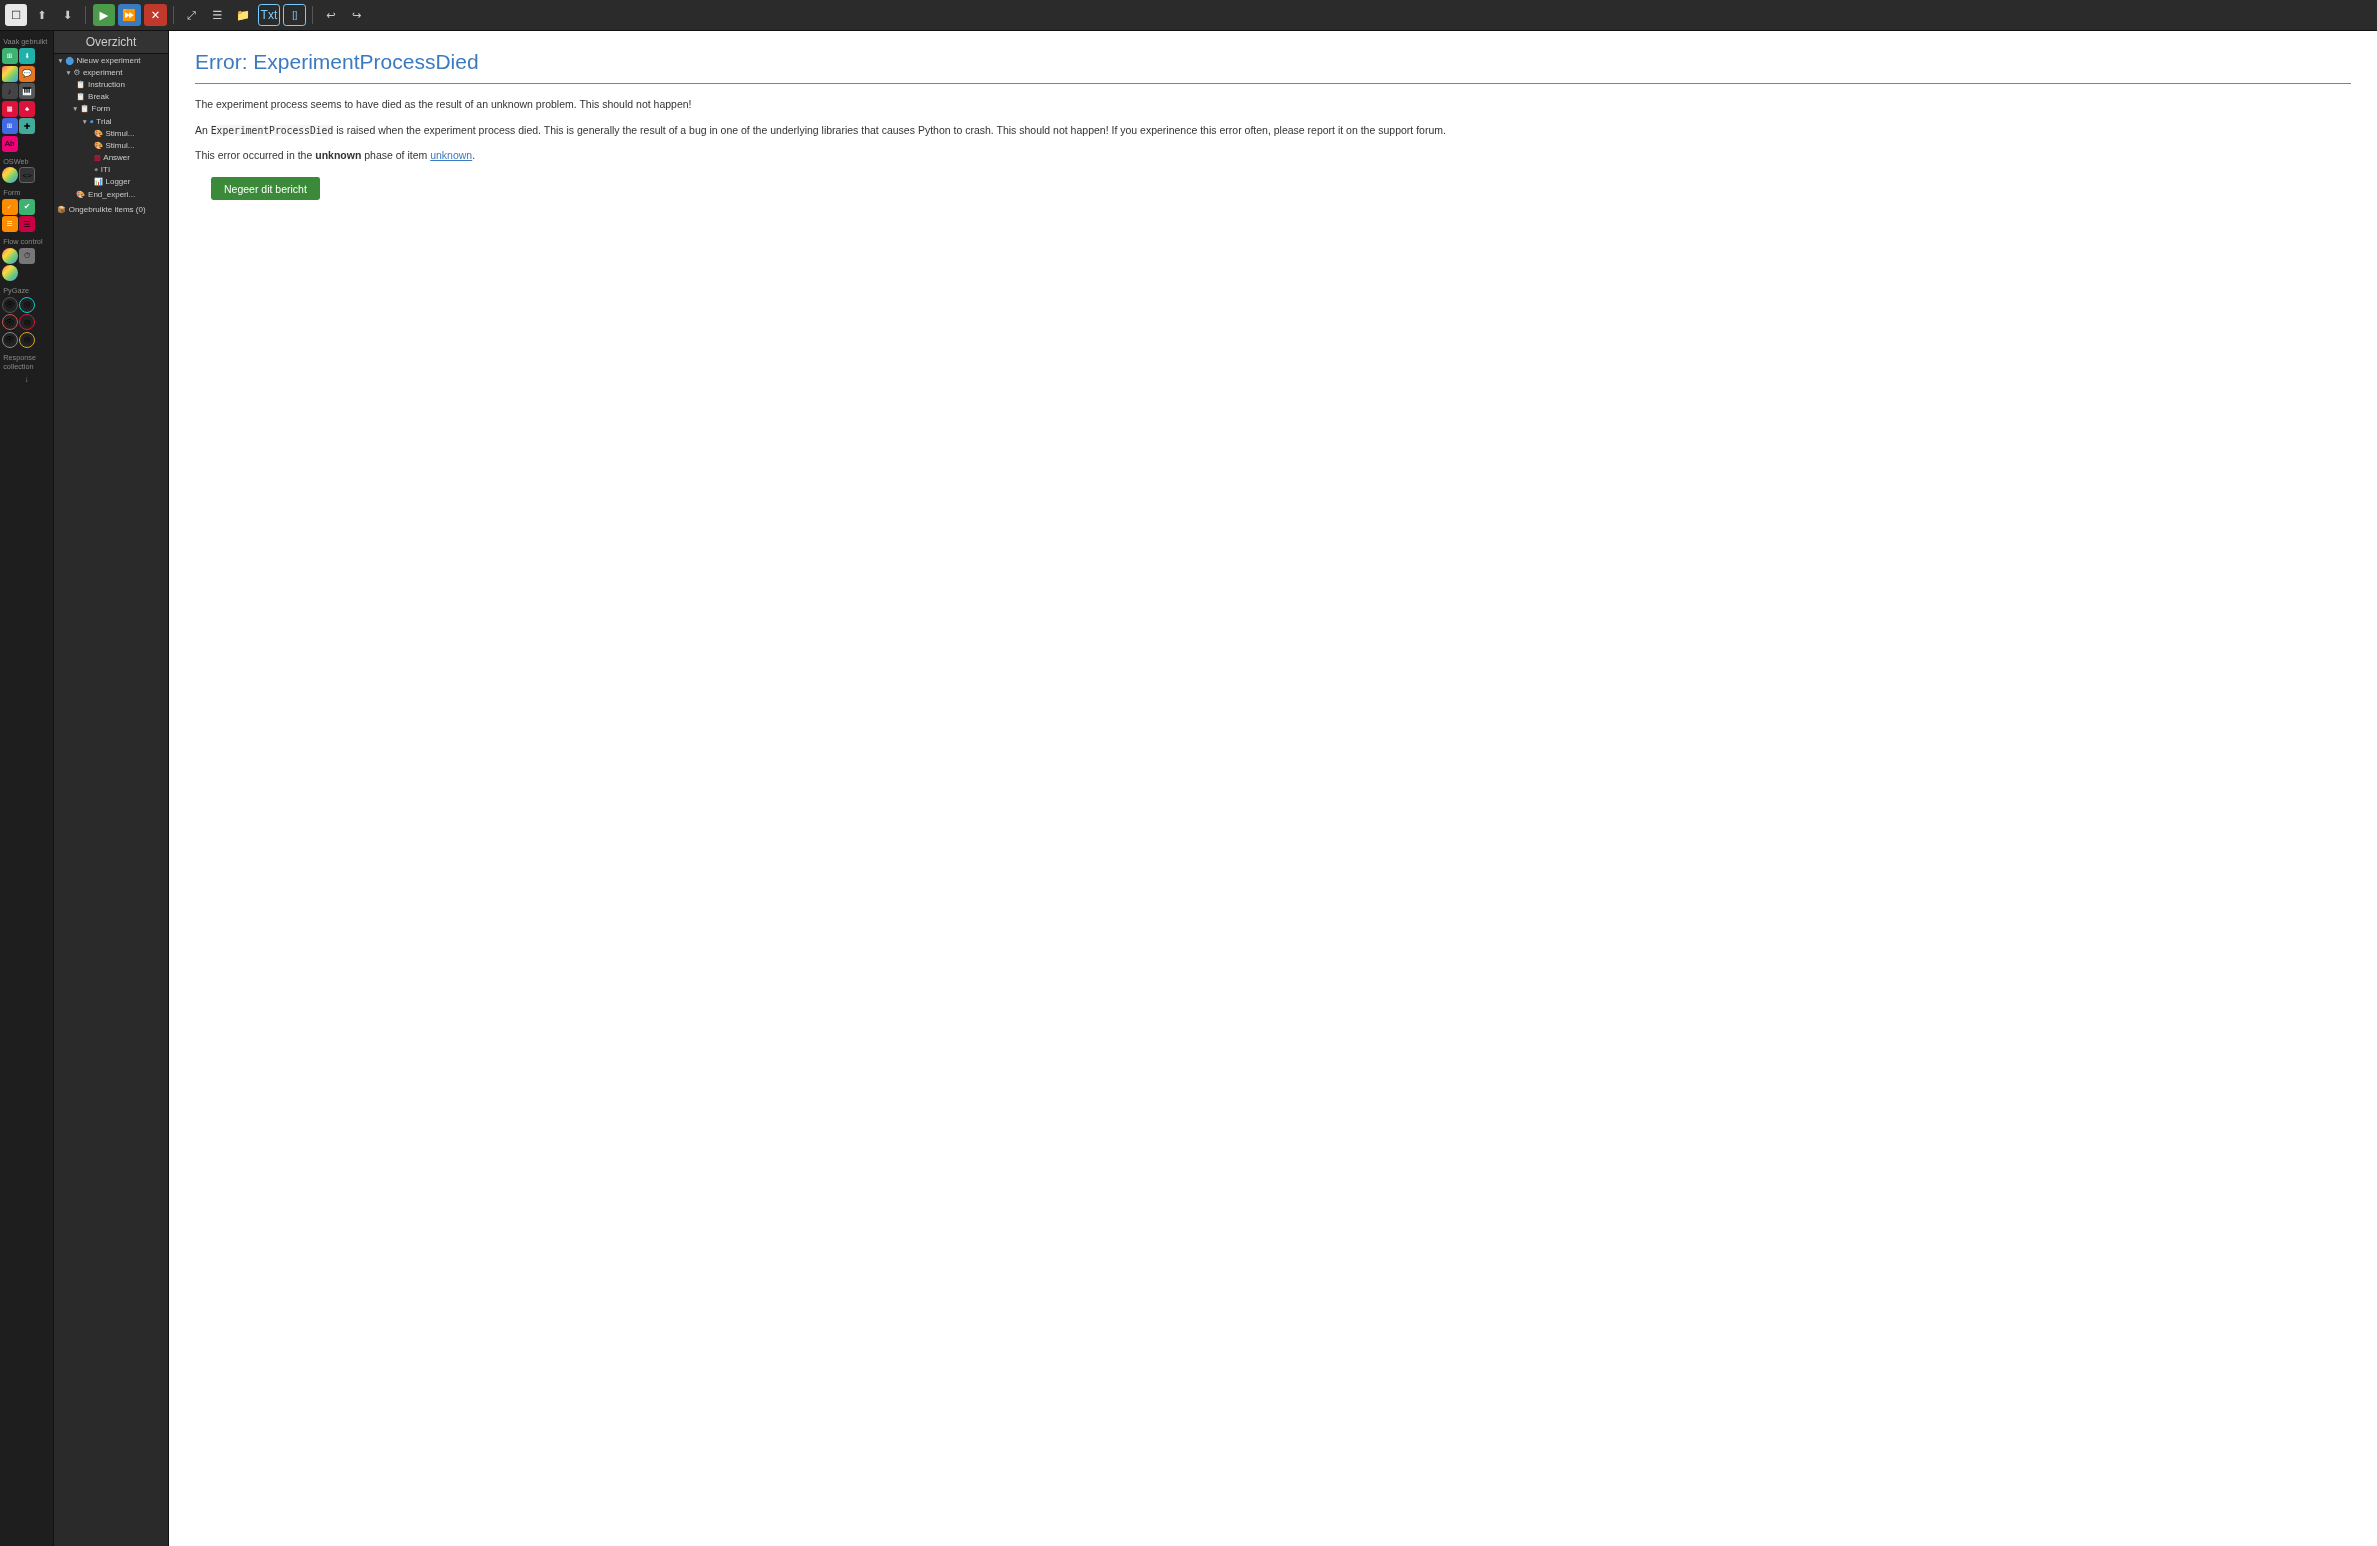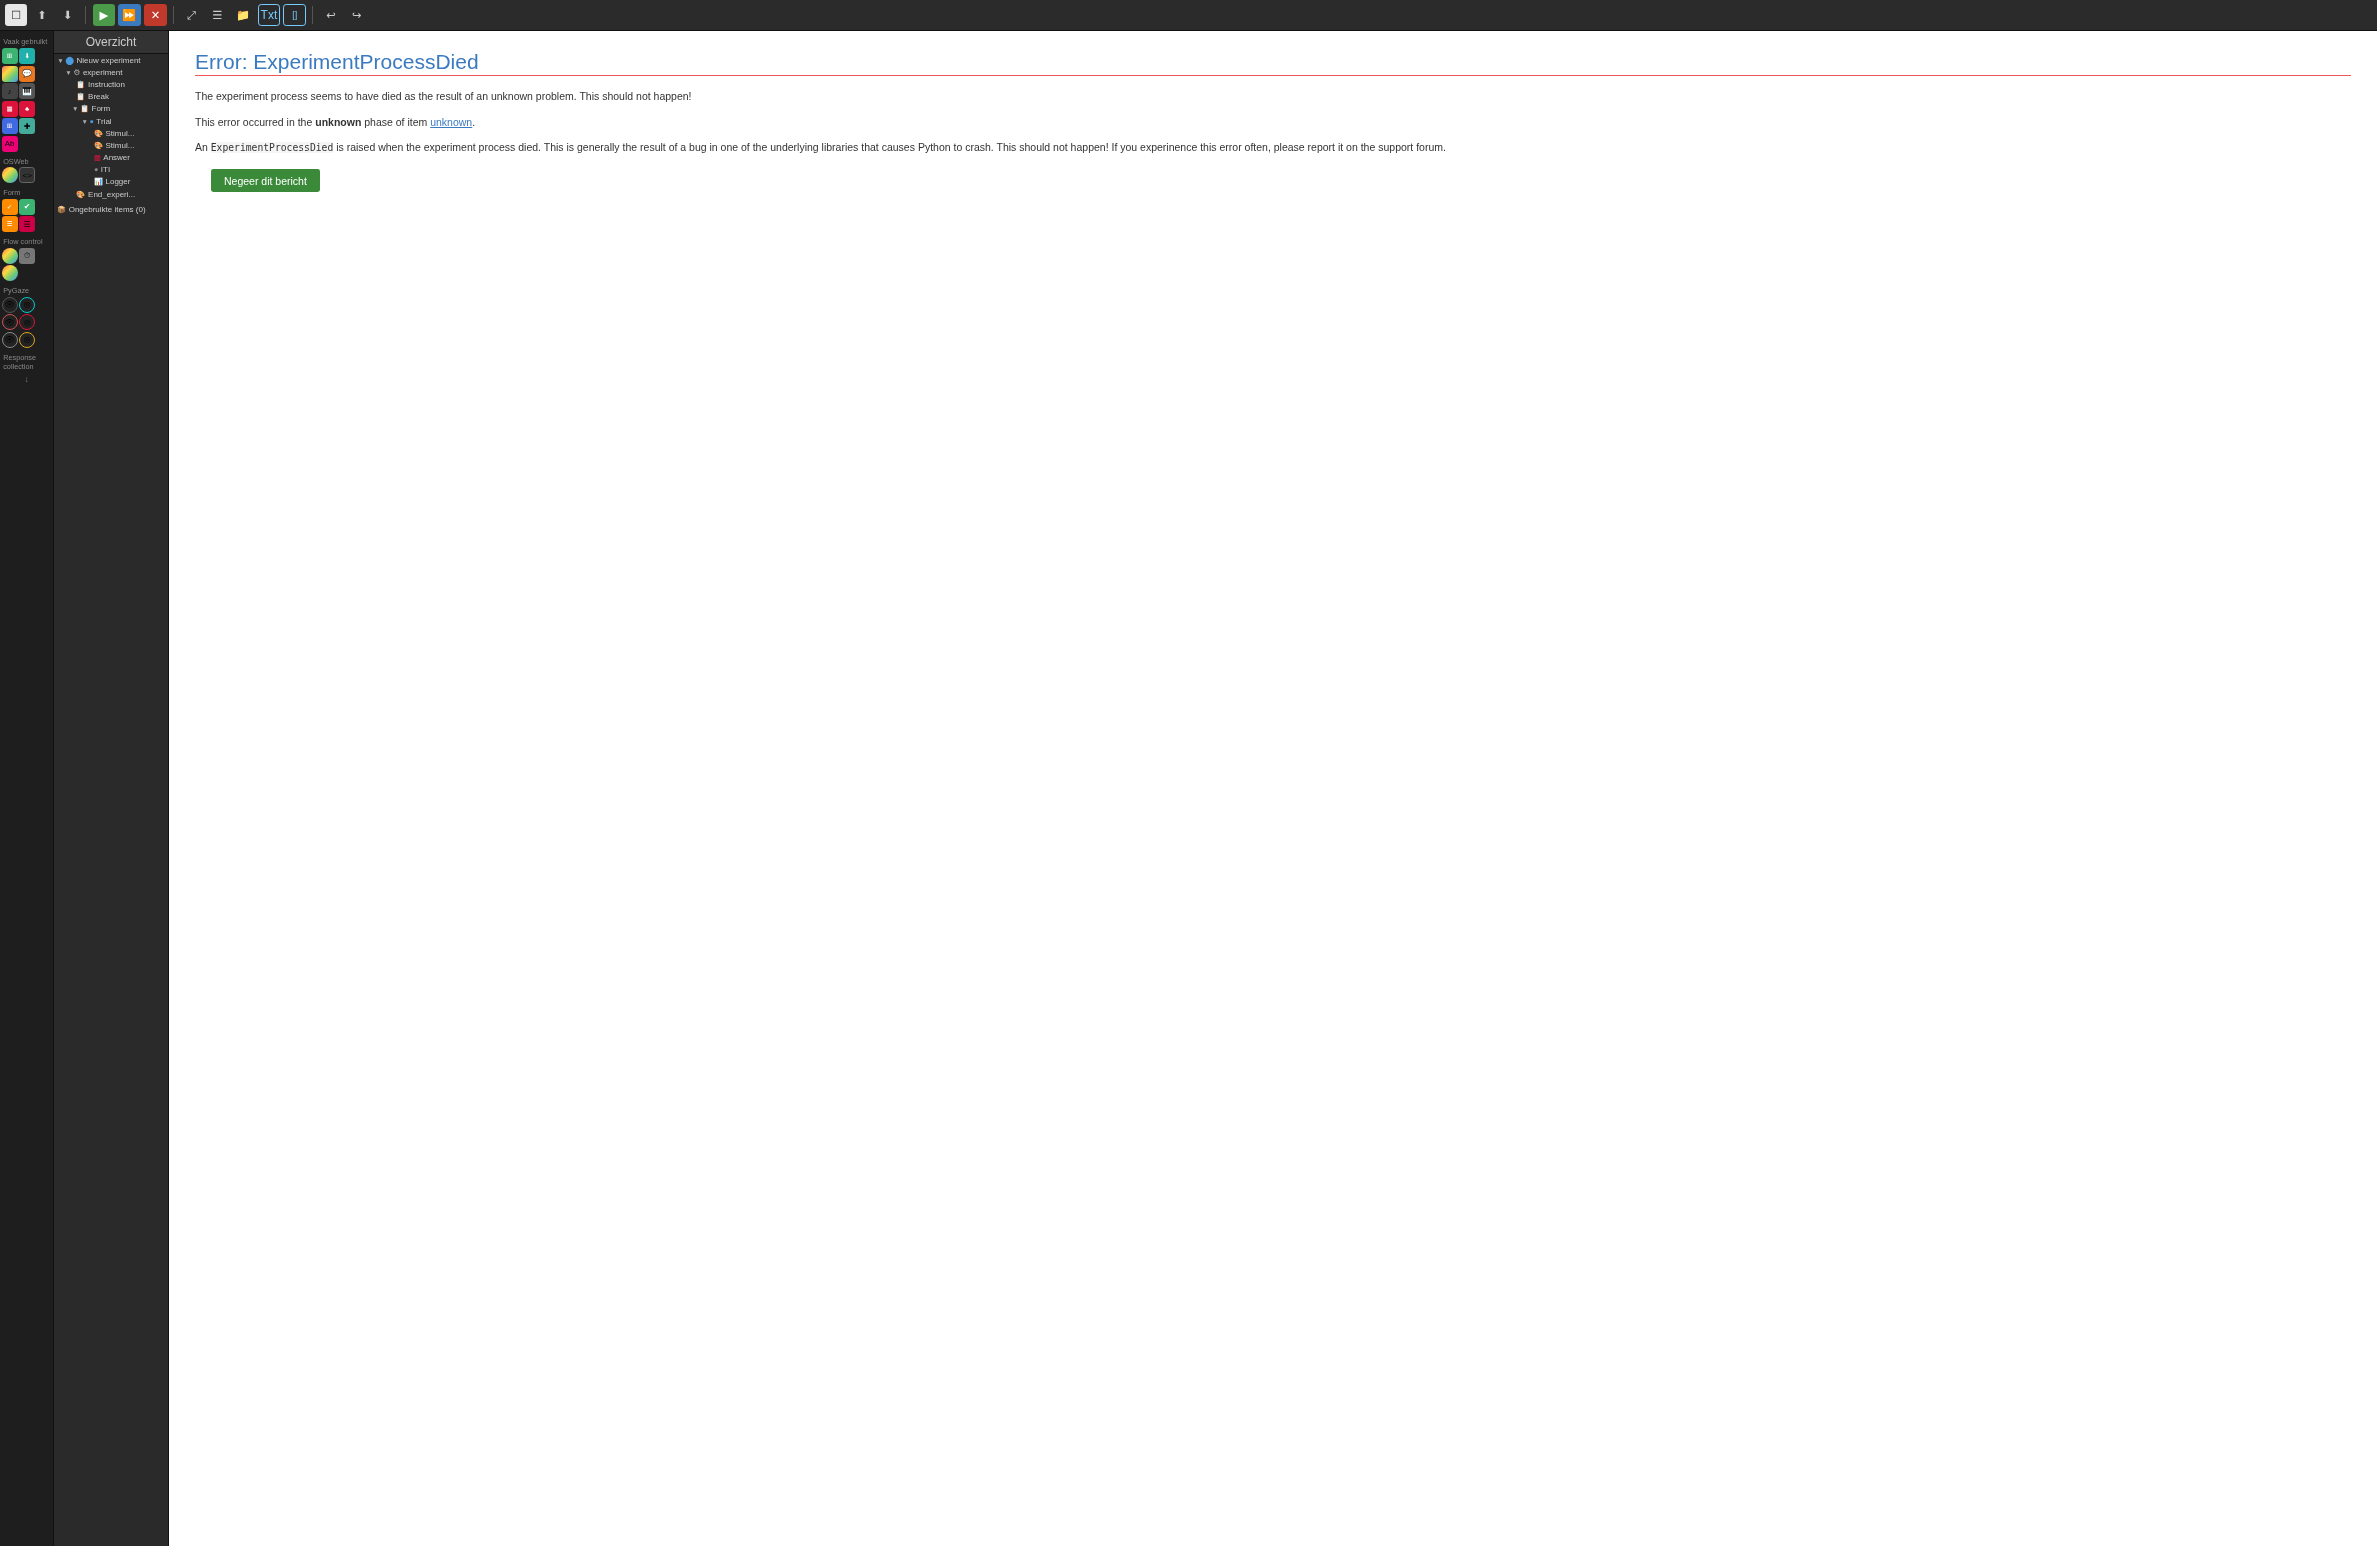--- a/index.html
+++ b/index.html
@@ -101,21 +101,21 @@
       background: #fff;
       overflow-y: auto;
       padding: 19.4px 26px;
     }
 
     .error-title {
       color: #3a7abf;
       font-size: 21px;
       font-weight: normal;
       border-bottom: 0.8px solid #e55;
-      padding-bottom: 1px;
+      padding-bottom: 9px;
       margin-bottom: 13px;
     }
     .error-body p {
       font-size: 10.5px;
       color: #333;
       margin-bottom: 9.7px;
       line-height: 1.5;
     }
     .error-body code {
       font-family: monospace;
@@ -323,26 +323,26 @@
     </div>
   </div>
 
   <div id="content-panel">
     <h1 class="error-title">Error: ExperimentProcessDied</h1>
 
     <div class="error-body">
       <p>The experiment process seems to have died as the result of an unknown problem. This should not happen!</p>
 
       <p>
+        <span>An </span><code>ExperimentProcessDied</code><span> is raised when the experiment process died. This is generally the result of a bug in one of the underlying libraries that causes Python to crash. This should not happen! If you experinence this error often, please report it on the support forum.</span>
+      </p>
+
+      <p>
         <span>This error occurred in the </span><strong>unknown</strong><span> phase of item </span><a href="#">unknown</a><span>.</span>
       </p>
 
-      <p>
-        <span>An </span><code>ExperimentProcessDied</code><span> is raised when the experiment process died. This is generally the result of a bug in one of the underlying libraries that causes Python to crash. This should not happen! If you experinence this error often, please report it on the support forum.</span>
-      </p>
-
       <button class="btn-dismiss">Negeer dit bericht</button>
     </div>
 
   </div>
 
 </div>
 
 
 </body></html>

